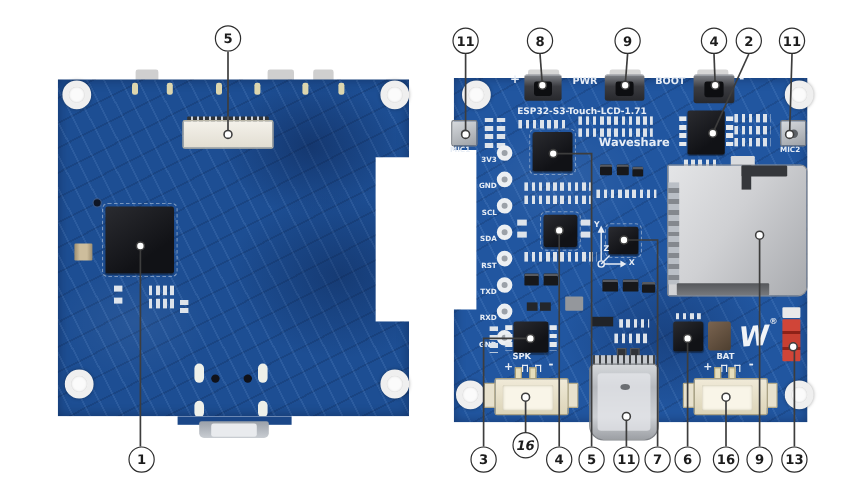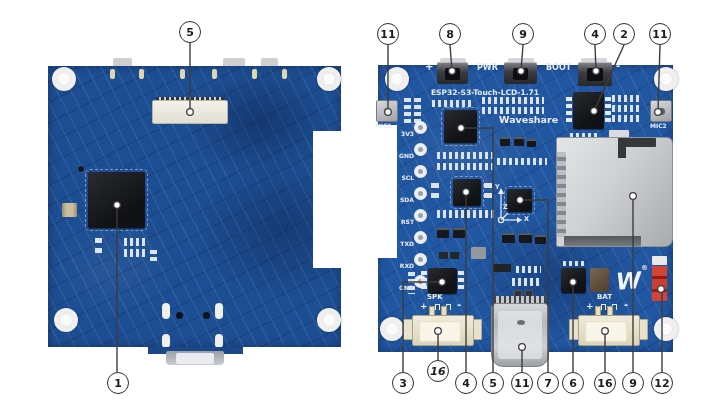--- a/index.html
+++ b/index.html
@@ -312,15 +312,15 @@
 
   <div class="callout" style="left:392px;top:372px;">3</div>
   <div class="callout" style="left:427px;top:360px;font-style:italic;">16</div>
   <div class="callout" style="left:455px;top:372px;">4</div>
   <div class="callout" style="left:482px;top:372px;">5</div>
   <div class="callout" style="left:511px;top:372px;">11</div>
   <div class="callout" style="left:537px;top:372px;">7</div>
   <div class="callout" style="left:562px;top:372px;">6</div>
   <div class="callout" style="left:594px;top:372px;">16</div>
   <div class="callout" style="left:622px;top:372px;">9</div>
-  <div class="callout" style="left:651px;top:372px;">12</div>
+  <div class="callout" style="left:651px;top:372px;">13</div>
 
 </div>
 
 </body></html>

